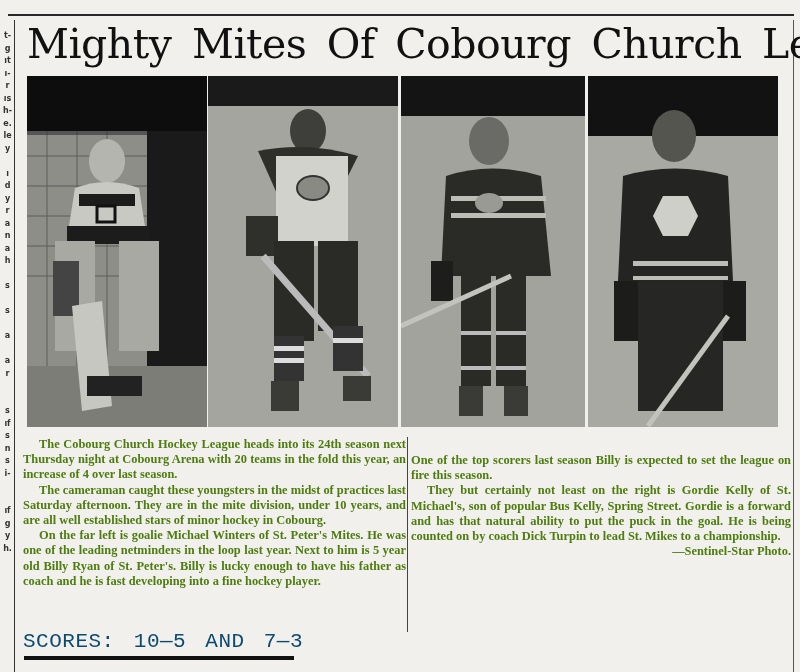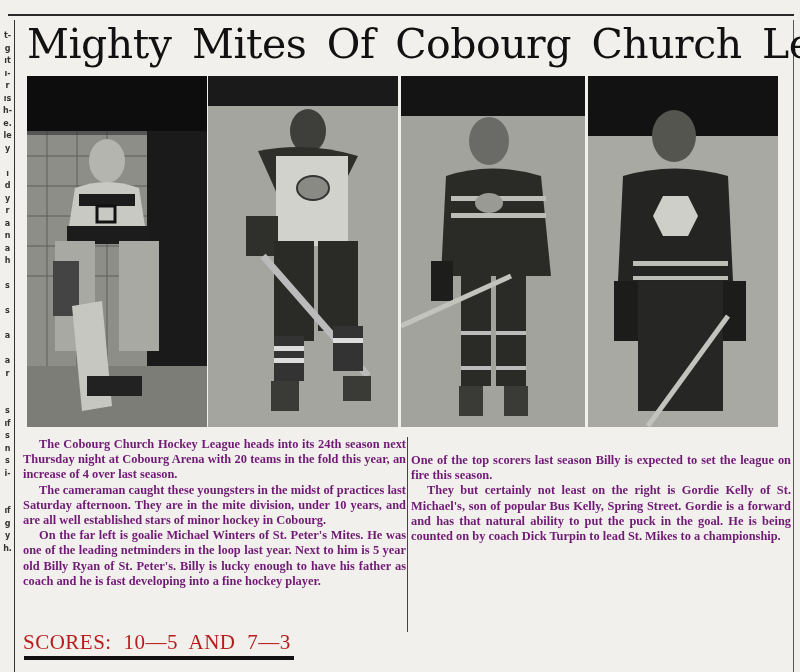--- a/index.html
+++ b/index.html
@@ -43,34 +43,34 @@
     }
     .photo svg { width: 100%; height: 100%; display: block; }
     .photo-1 { left: 0; width: 180px; }
     .photo-2 { left: 181px; width: 190px; }
     .photo-3 { left: 374px; width: 184px; }
     .photo-4 { left: 561px; width: 190px; }
     .col {
       position: absolute; top: 437px;
       font-size: 12.4px; line-height: 15.2px; text-align: justify;
       font-family: "Liberation Serif", "DejaVu Serif", serif;
-      font-weight: bold; color: #701a75;
+      font-weight: bold; color: #4d7c0f;
     }
     .col p { margin: 0; text-indent: 16px; }
     .col p.noindent { text-indent: 0; margin-top: 16px; }
     .col-left { left: 23px; width: 383px; }
     .col-right { left: 411px; width: 380px; }
     .col-divider {
       position: absolute; left: 407px; top: 437px; height: 195px; width: 1px; background: #444;
     }
     .credit { text-align: right; margin-top: 0; }
     .scores {
       position: absolute; left: 23px; top: 630px;
-      font-family: Liberation Serif, serif;
-      font-size: 21px; color: #b91c1c; letter-spacing: 0.5px; word-spacing: 6px;
+      font-family: Liberation Mono, monospace;
+      font-size: 21px; color: #0c4a6e; letter-spacing: 0.5px; word-spacing: 6px;
       white-space: nowrap;
     }
     .scores-rule {
       position: absolute; left: 24px; top: 656px; width: 270px; height: 4px; background: #111;
     }
   </style>
 </head>
 <body>
 
 <div class="top-rule"></div>
@@ -219,16 +219,17 @@
 
 <div class="col col-left">
   <p>The Cobourg Church Hockey League heads into its 24th season next Thursday night at Cobourg Arena with 20 teams in the fold this year, an increase of 4 over last season.</p>
   <p>The cameraman caught these youngsters in the midst of practices last Saturday afternoon. They are in the mite division, under 10 years, and are all well established stars of minor hockey in Cobourg.</p>
   <p>On the far left is goalie Michael Winters of St. Peter's Mites. He was one of the leading netminders in the loop last year. Next to him is 5 year old Billy Ryan of St. Peter's. Billy is lucky enough to have his father as coach and he is fast developing into a fine hockey player.</p>
 </div>
 <div class="col-divider"></div>
 <div class="col col-right">
   <p class="noindent">One of the top scorers last season Billy is expected to set the league on fire this season.</p>
   <p>They but certainly not least on the right is Gordie Kelly of St. Michael's, son of popular Bus Kelly, Spring Street. Gordie is a forward and has that natural ability to put the puck in the goal. He is being counted on by coach Dick Turpin to lead St. Mikes to a championship.</p>
+  <p class="credit">—Sentinel-Star Photo.</p>
 </div>
 
 <div class="scores">SCORES: 10—5 AND 7—3</div>
 <div class="scores-rule"></div>
 
 </body></html>

